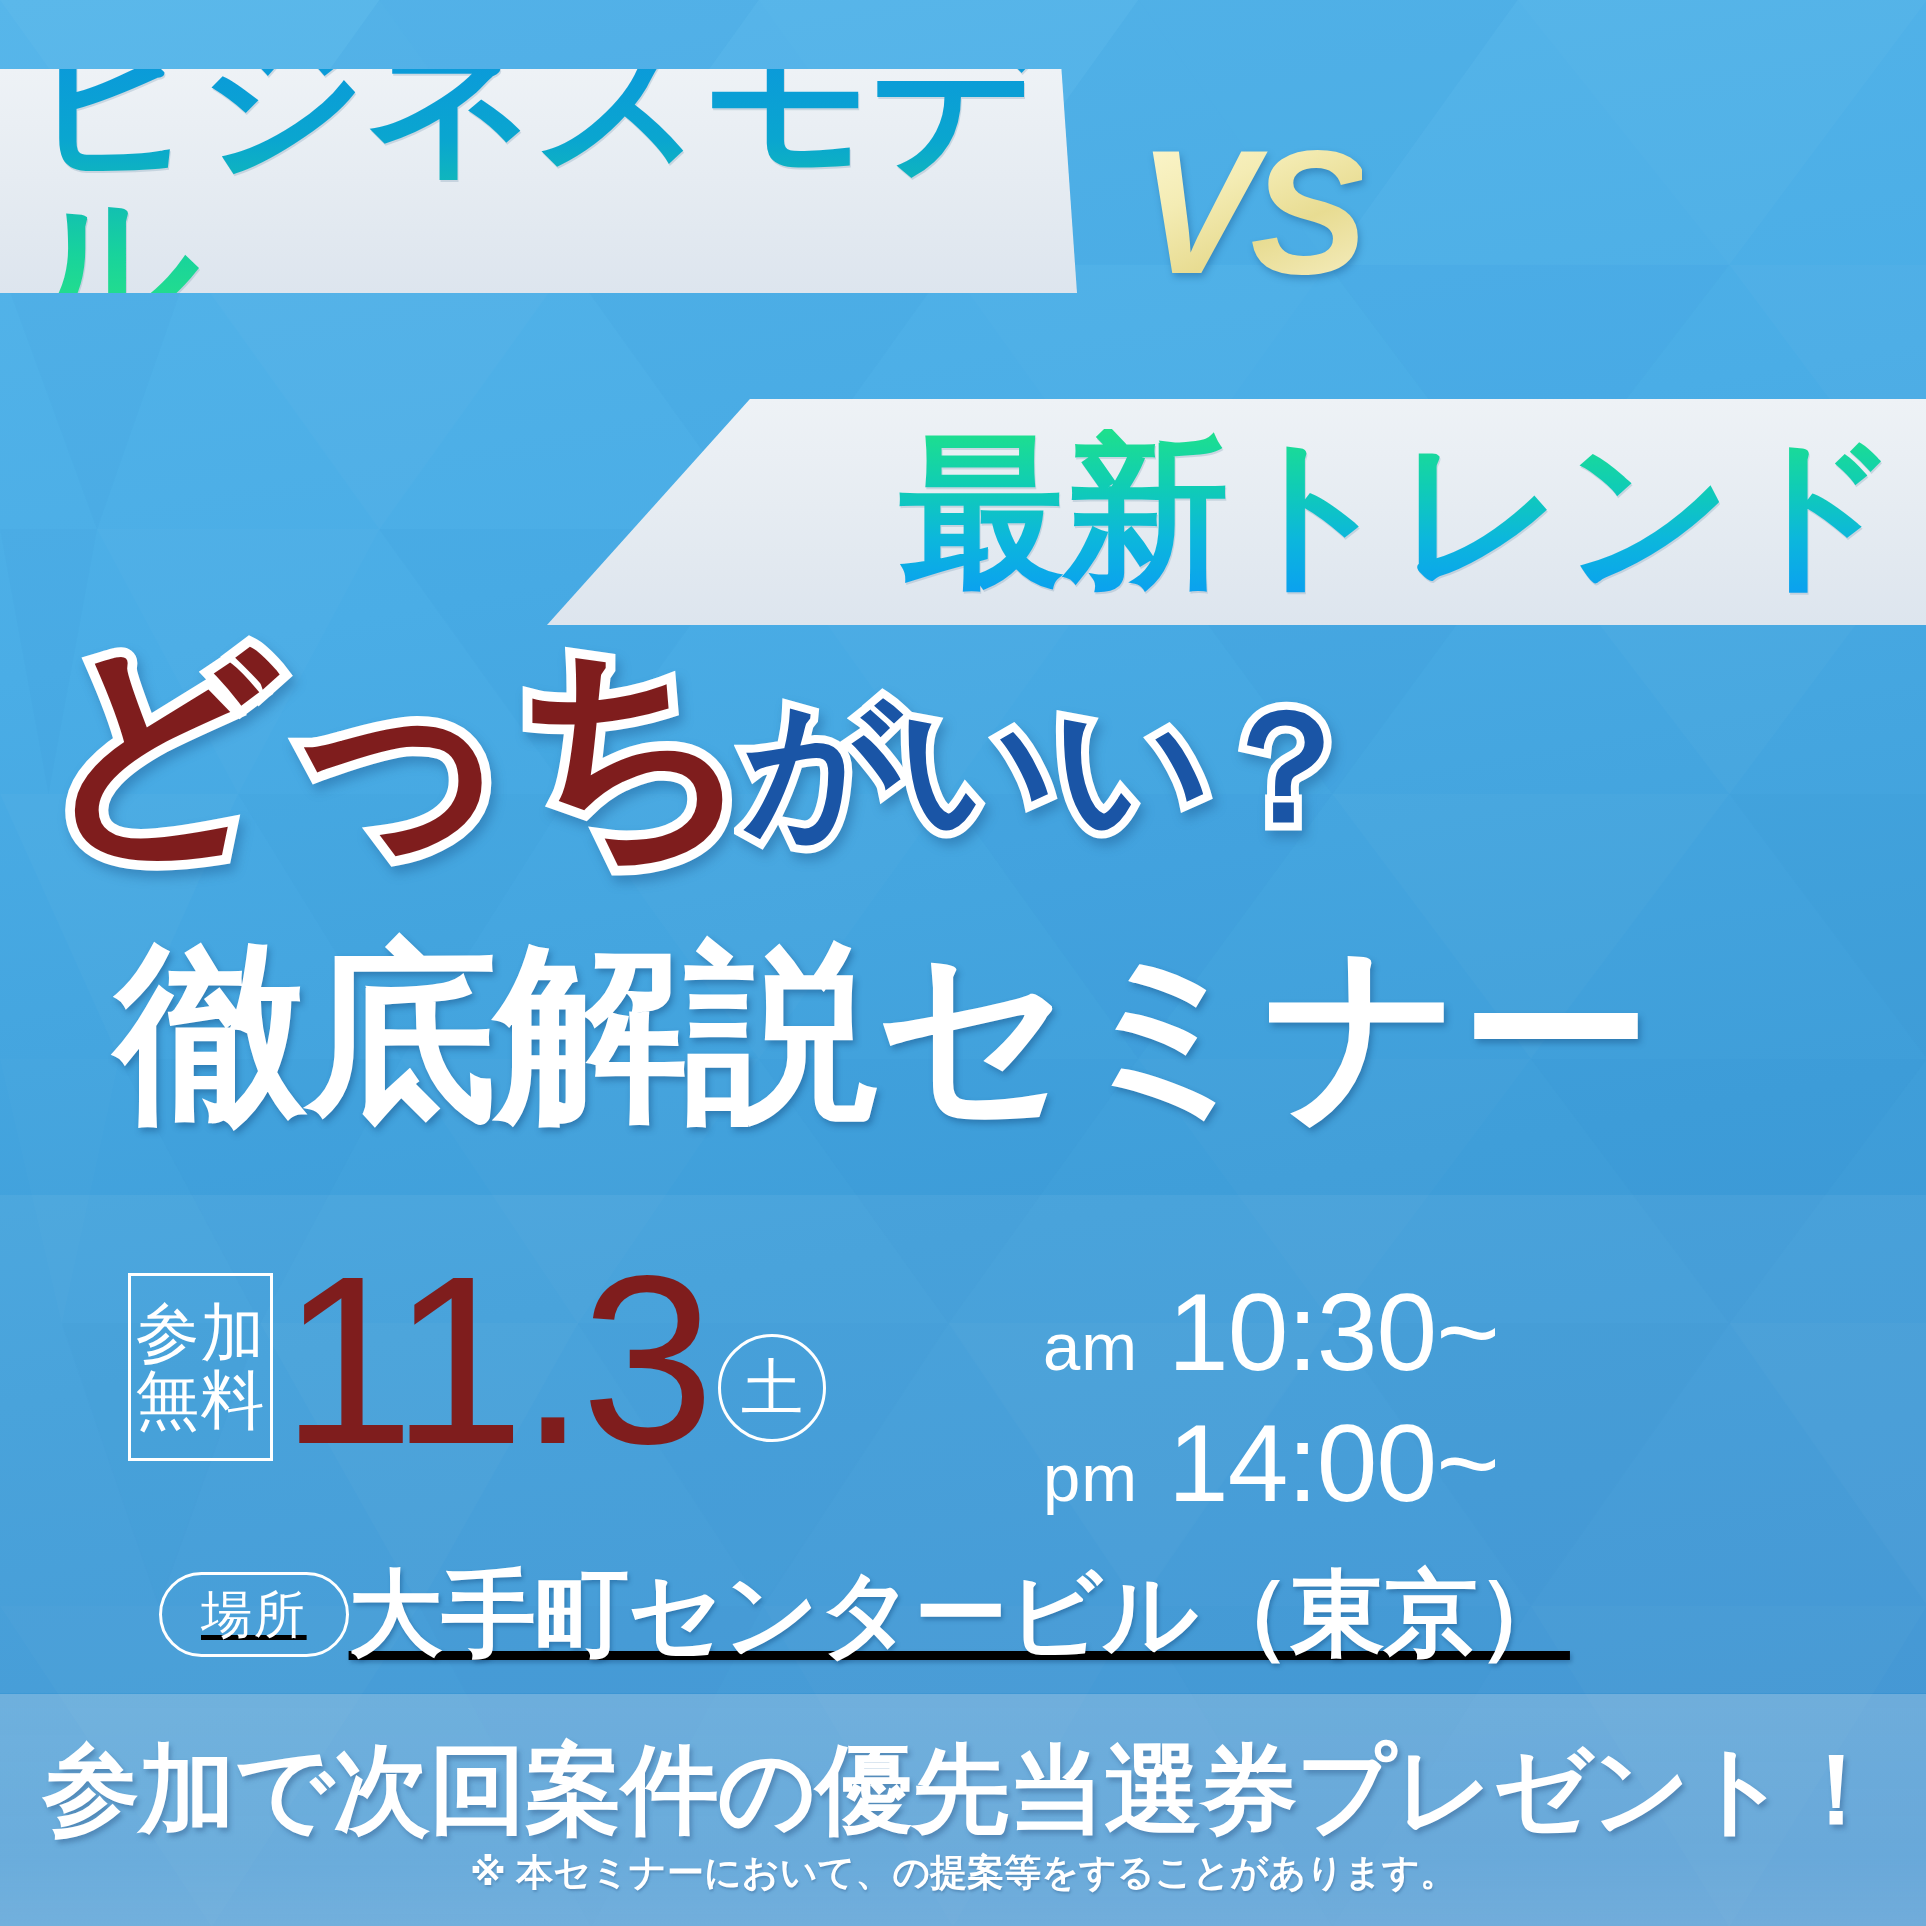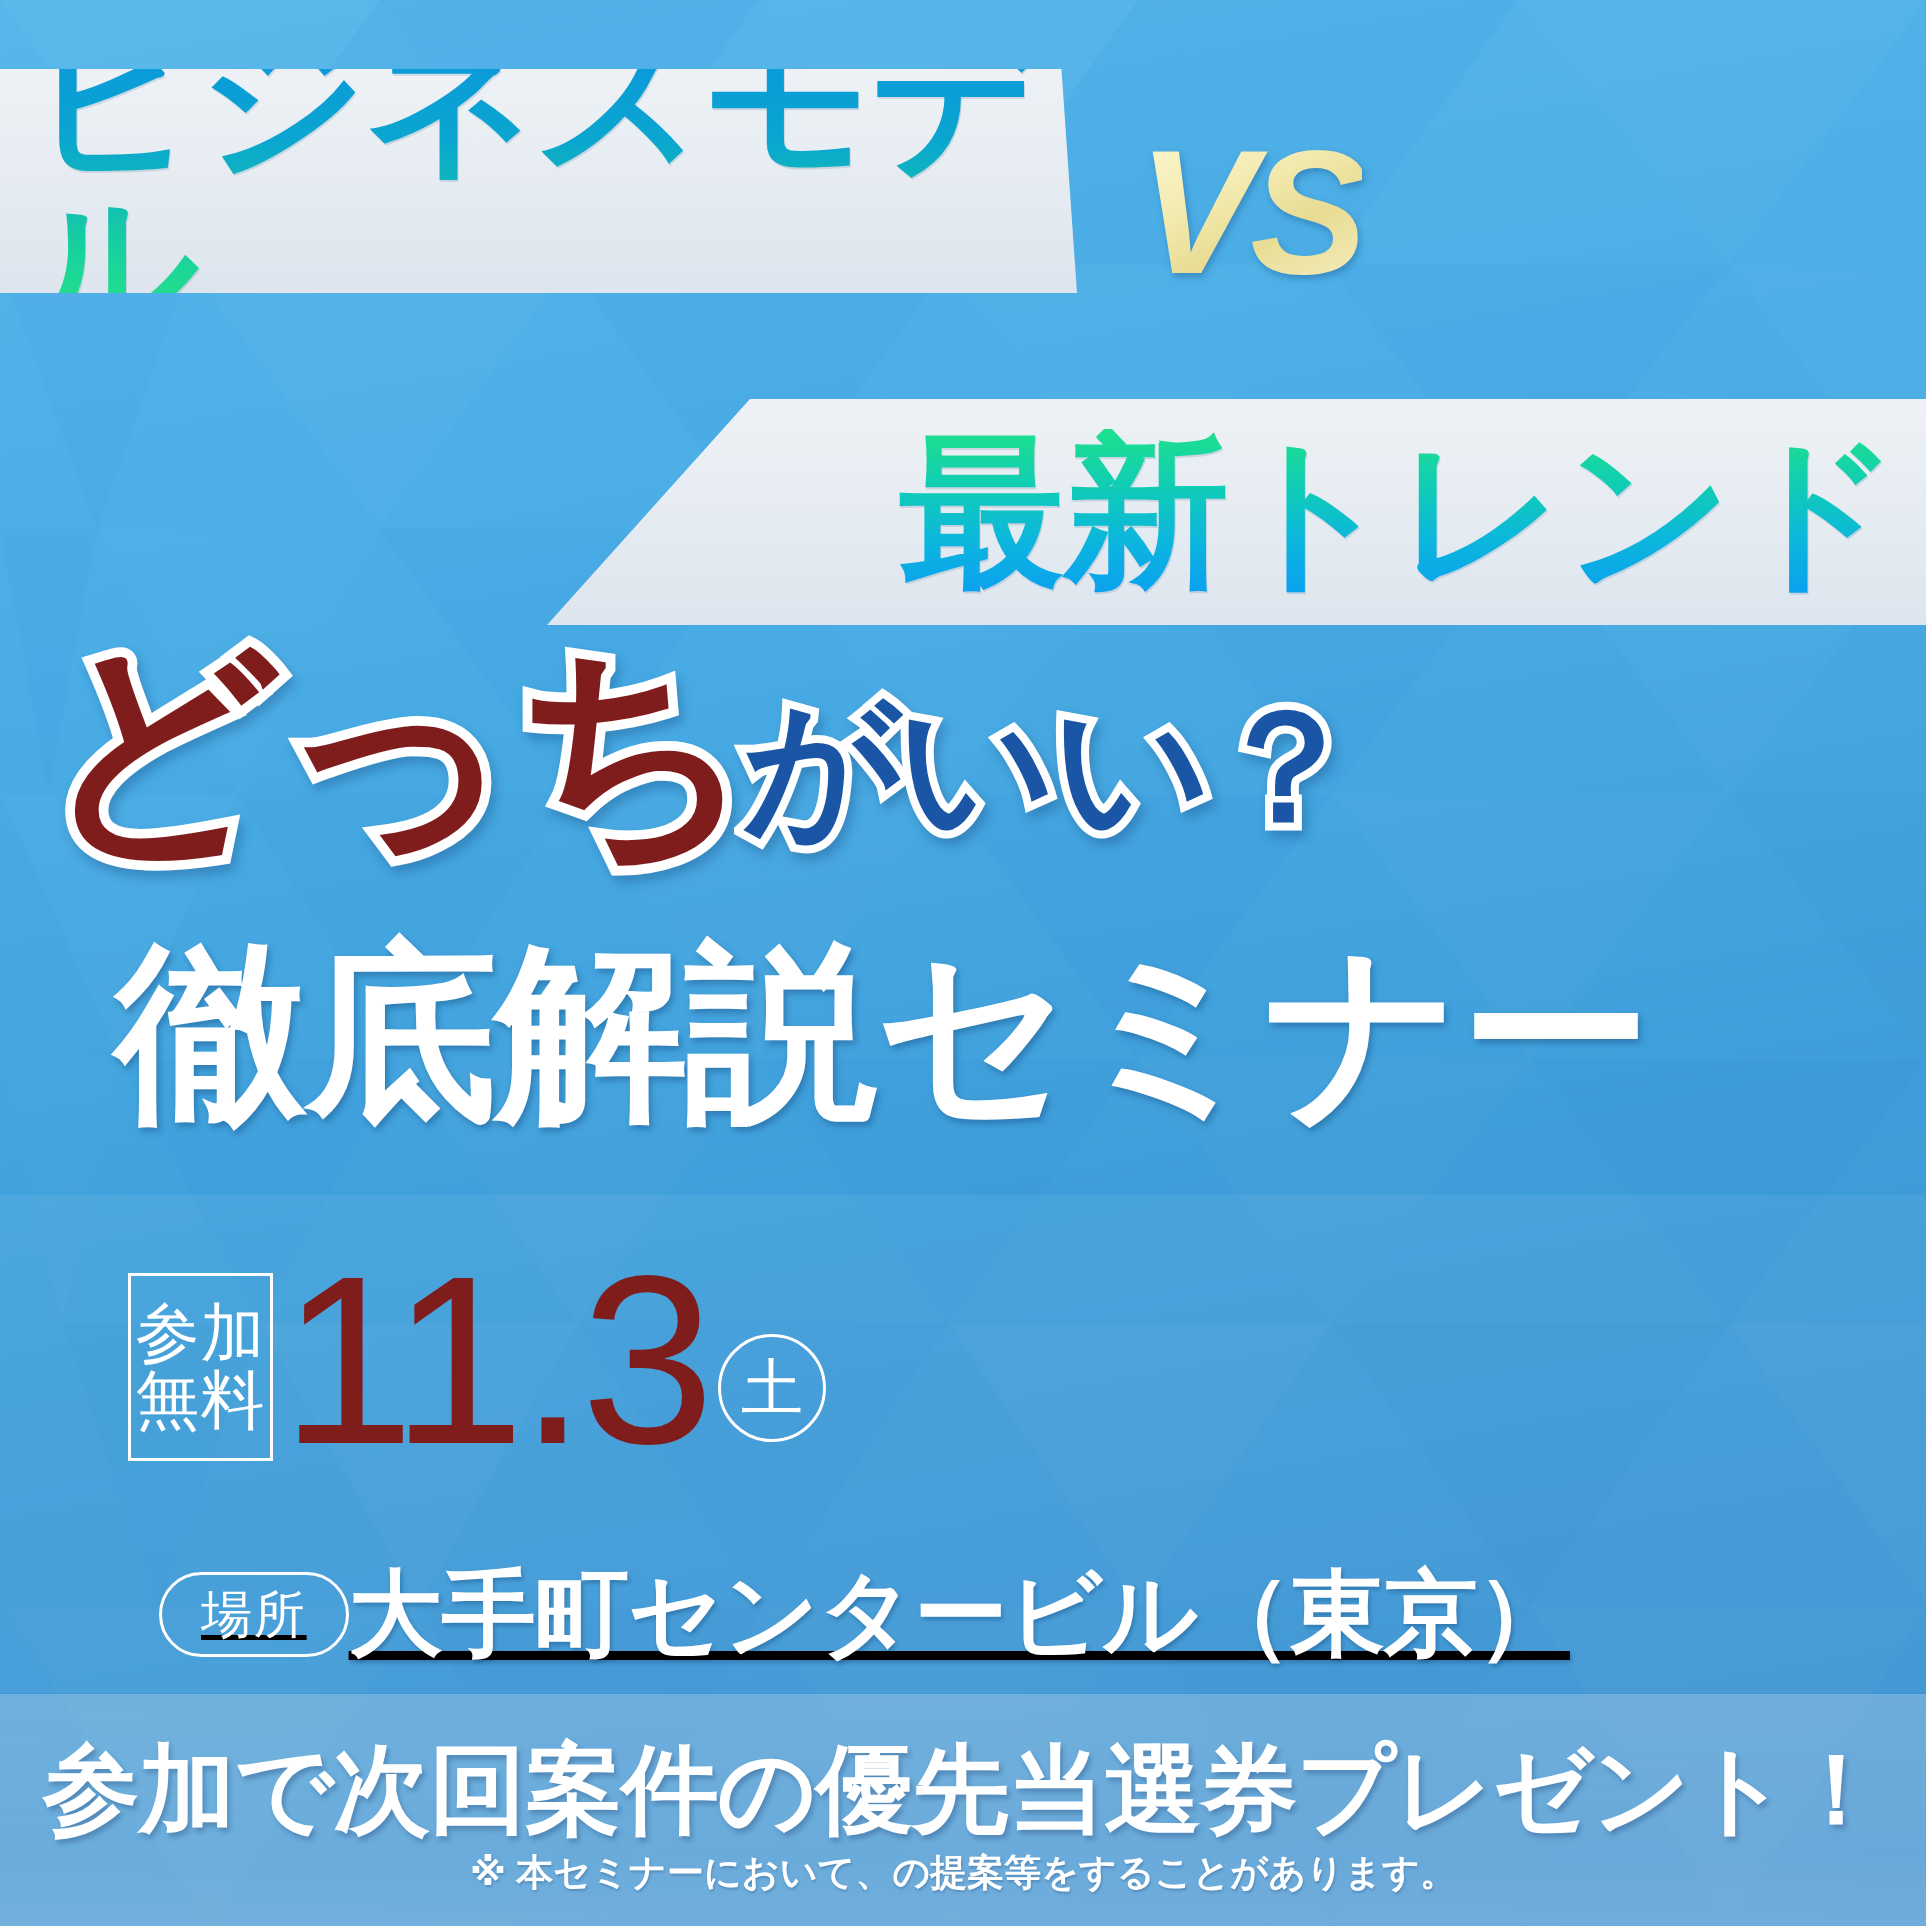--- a/index.html
+++ b/index.html
@@ -262,20 +262,30 @@
   <div class="free-box">
     <span>参加</span>
     <span>無料</span>
   </div>
 
   <div class="date-row">
     <span class="date-big">11.3</span>
     <span class="dow-circle">土</span>
   </div>
 
+  <div class="times">
+    <div class="time-line">
+      <span class="ampm">am</span>
+      <span class="tval">10:30~</span>
+    </div>
+    <div class="time-line">
+      <span class="ampm">pm</span>
+      <span class="tval">14:00~</span>
+    </div>
+  </div>
 
   <div class="place-row">
     <span class="place-pill">場所</span>
     <span class="place-name">大手町センタービル（東京）</span>
   </div>
 
   <div class="present">参加で次回案件の優先当選券プレゼント！</div>
   <div class="fineprint">※ 本セミナーにおいて、の提案等をすることがあります。</div>
 
 </div>

